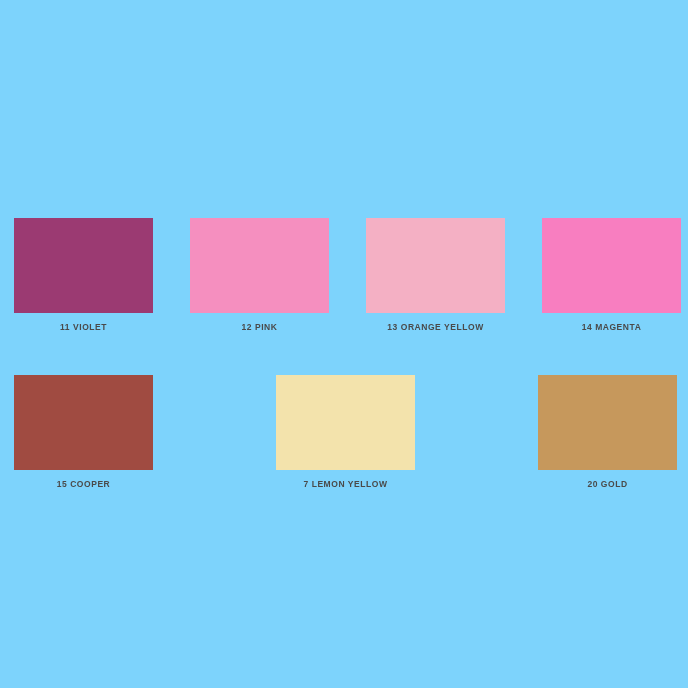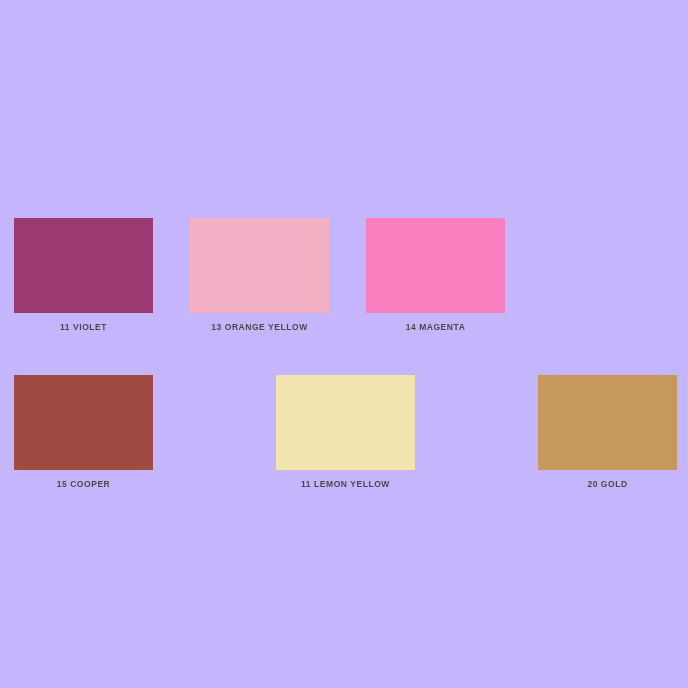--- a/index.html
+++ b/index.html
@@ -15,21 +15,21 @@
     overflow: hidden;
     position: relative;
   }
 
   #swatch-chart {
     position: absolute;
     left: 0;
     top: 0;
     width: 688px;
     height: 688px;
-    background: #c4b5fd;
+    background: #7dd3fc;
   }
 
   .swatch-grid {
     position: absolute;
     left: 14px;
     top: 218px;
     width: 674px;
   }
 
   .swatch-row {
@@ -79,37 +79,41 @@
 
 <div id="swatch-chart">
   <div class="swatch-grid">
 
     <div class="swatch-row row-1">
       <div class="swatch-cell">
         <div class="swatch-chip" style="background-color: rgb(155, 58, 114);"></div>
         <div class="swatch-label" style="color: rgb(74, 74, 74);">11 VIOLET</div>
       </div>
       <div class="swatch-cell">
+        <div class="swatch-chip" style="background-color: rgb(245, 143, 191);"></div>
+        <div class="swatch-label" style="color: rgb(74, 74, 74);">12 PINK</div>
+      </div>
+      <div class="swatch-cell">
         <div class="swatch-chip" style="background-color: rgb(244, 176, 196);"></div>
         <div class="swatch-label" style="color: rgb(74, 74, 74);">13 ORANGE YELLOW</div>
       </div>
       <div class="swatch-cell">
         <div class="swatch-chip" style="background-color: rgb(248, 126, 192);"></div>
         <div class="swatch-label" style="color: rgb(74, 74, 74);">14 MAGENTA</div>
       </div>
     </div>
 
     <div class="swatch-row row-2">
       <div class="swatch-cell">
         <div class="swatch-chip" style="background-color: rgb(160, 75, 65);"></div>
         <div class="swatch-label" style="color: rgb(74, 74, 74);">15 COOPER</div>
       </div>
       <div class="swatch-cell">
         <div class="swatch-chip" style="background-color: rgb(243, 227, 172);"></div>
-        <div class="swatch-label" style="color: rgb(74, 74, 74);">11 LEMON YELLOW</div>
+        <div class="swatch-label" style="color: rgb(74, 74, 74);">7 LEMON YELLOW</div>
       </div>
       <div class="swatch-cell">
         <div class="swatch-chip" style="background-color: rgb(198, 152, 92);"></div>
         <div class="swatch-label" style="color: rgb(74, 74, 74);">20 GOLD</div>
       </div>
     </div>
 
   </div>
 </div>
 

